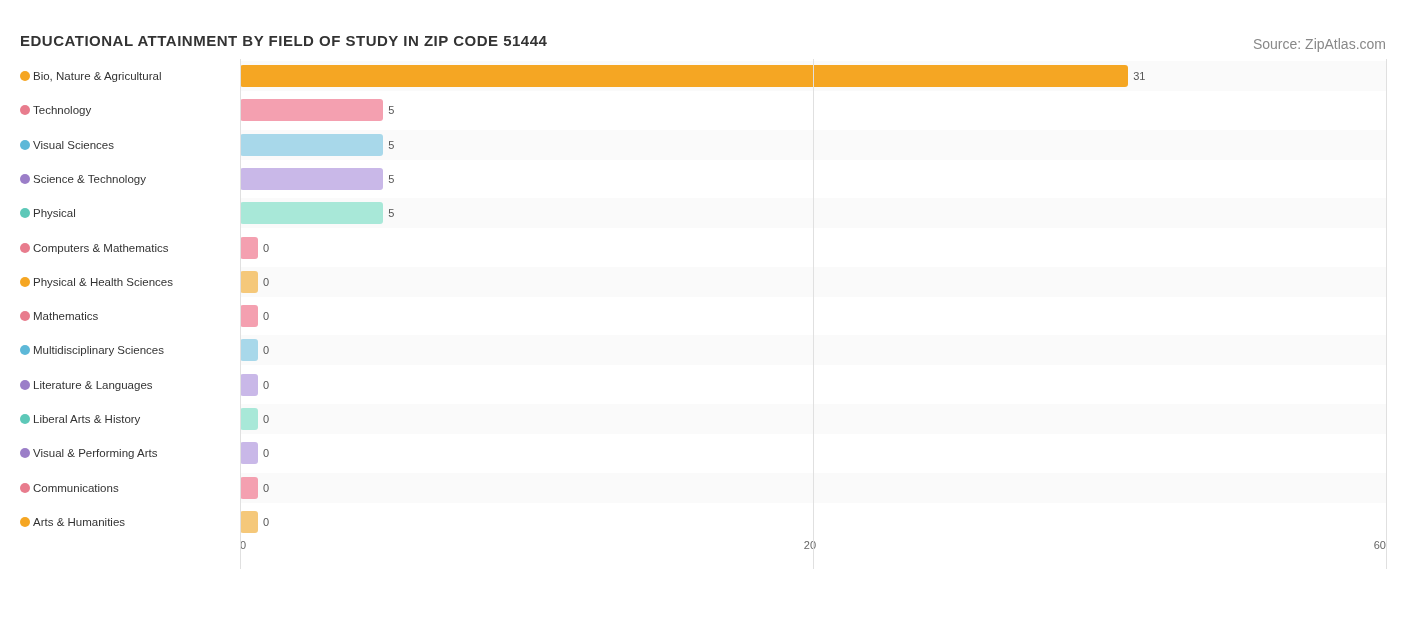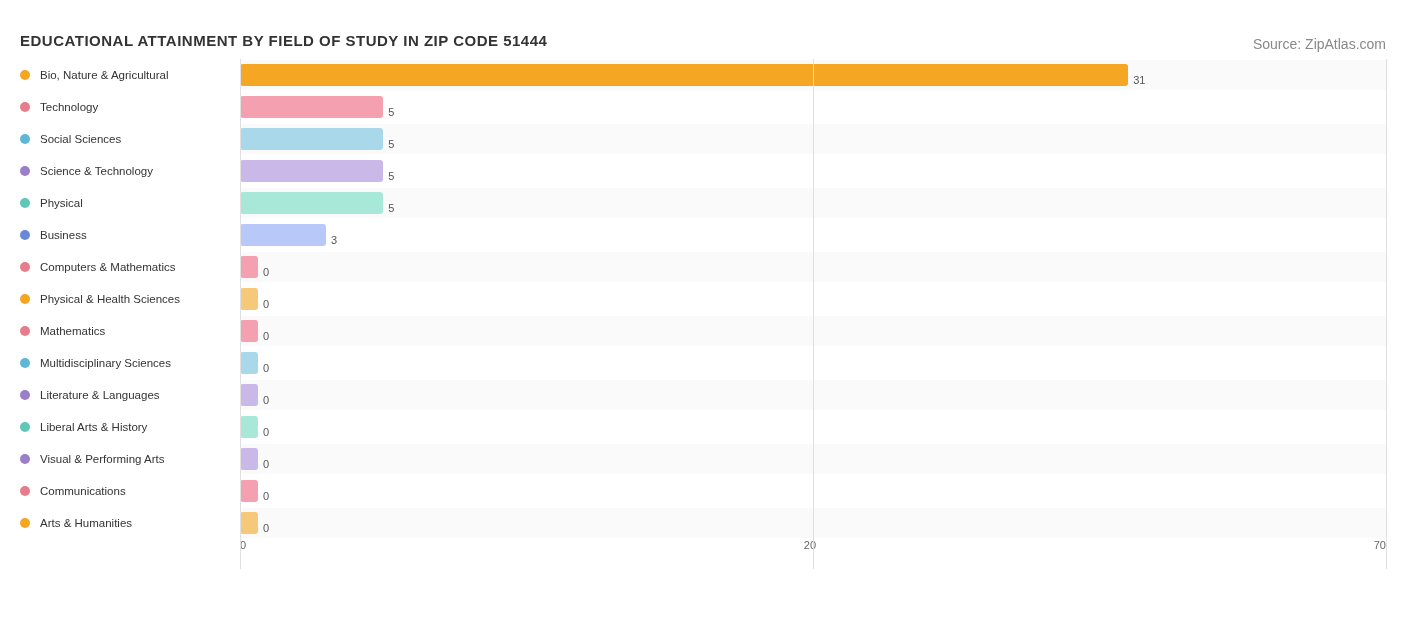--- a/index.html
+++ b/index.html
@@ -54,35 +54,35 @@
       height: 30px;
       position: relative;
     }
     .bar-label {
       width: 220px;
       min-width: 220px;
       font-size: 11.5px;
       color: #333;
       display: flex;
       align-items: center;
-      gap: 10px;
+      gap: 3px;
       padding-right: 4px;
     }
     .bar-dot {
       width: 10px;
       height: 10px;
       border-radius: 50%;
       flex-shrink: 0;
     }
     .bar-wrapper {
       flex: 1;
       height: 22px;
       position: relative;
       display: flex;
-      align-items: flex-end;
+      align-items: center;
     }
     .bar-fill {
       height: 22px;
       border-radius: 3px;
       position: relative;
     }
     .bar-value {
       font-size: 11px;
       color: #555;
       margin-left: 5px;
@@ -157,21 +157,21 @@
           </div>
           <div class="bar-wrapper">
             <div class="bar-fill" style="background: rgb(244, 160, 176); width: 12.5%;"></div>
             <span class="bar-value">5</span>
           </div>
         </div>
         <div class="bar-row">
           <div class="bar-row-bg"></div>
           <div class="bar-label">
             <div class="bar-dot" style="background: rgb(93, 184, 216);"></div>
-            <span>Social Sciences</span>
+            <span>Visual Sciences</span>
           </div>
           <div class="bar-wrapper">
             <div class="bar-fill" style="background: rgb(168, 216, 234); width: 12.5%;"></div>
             <span class="bar-value">5</span>
           </div>
         </div>
         <div class="bar-row">
           <div class="bar-row-bg"></div>
           <div class="bar-label">
             <div class="bar-dot" style="background: rgb(155, 126, 200);"></div>
@@ -184,31 +184,20 @@
         </div>
         <div class="bar-row">
           <div class="bar-row-bg"></div>
           <div class="bar-label">
             <div class="bar-dot" style="background: rgb(93, 200, 184);"></div>
             <span>Physical</span>
           </div>
           <div class="bar-wrapper">
             <div class="bar-fill" style="background: rgb(168, 232, 216); width: 12.5%;"></div>
             <span class="bar-value">5</span>
-          </div>
-        </div>
-        <div class="bar-row">
-          <div class="bar-row-bg"></div>
-          <div class="bar-label">
-            <div class="bar-dot" style="background: rgb(104, 136, 216);"></div>
-            <span>Business</span>
-          </div>
-          <div class="bar-wrapper">
-            <div class="bar-fill" style="background: rgb(184, 200, 248); width: 7.5%;"></div>
-            <span class="bar-value">3</span>
           </div>
         </div>
         <div class="bar-row">
           <div class="bar-row-bg"></div>
           <div class="bar-label">
             <div class="bar-dot" style="background: rgb(232, 124, 141);"></div>
             <span>Computers &amp; Mathematics</span>
           </div>
           <div class="bar-wrapper">
             <div class="bar-fill" style="background: rgb(244, 160, 176); width: 18px;"></div>
@@ -300,21 +289,21 @@
           </div>
           <div class="bar-wrapper">
             <div class="bar-fill" style="background: rgb(245, 200, 122); width: 18px;"></div>
             <span class="bar-value">0</span>
           </div>
         </div>
       </div>
     <div class="x-axis" id="x-axis">
     <span class="x-label">0</span>
         <span class="x-label">20</span>
-        <span class="x-label">70</span>
+        <span class="x-label">60</span>
       </div>
   <div class="grid-lines">
         <div class="grid-line" style="left: 0%;"></div>
         <div class="grid-line" style="left: 50%;"></div>
         <div class="grid-line" style="left: 100%;"></div>
       </div>
     </div>
 </div>
 
 </body></html>

